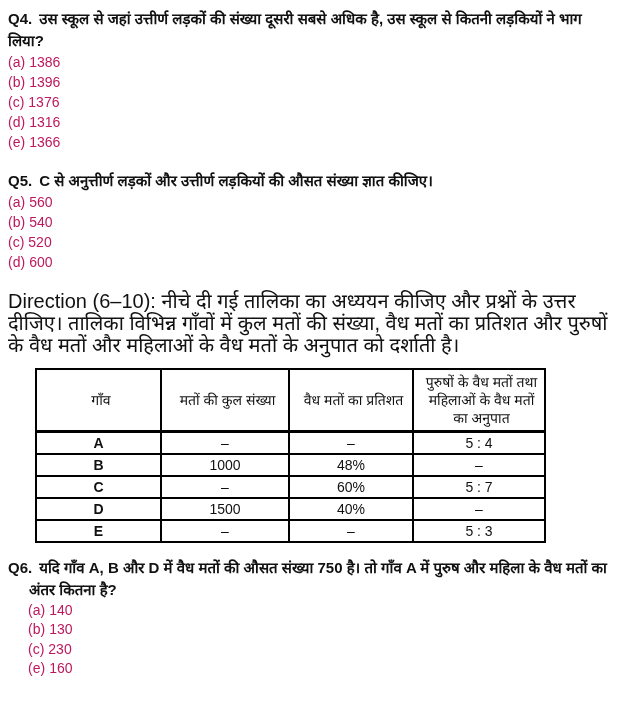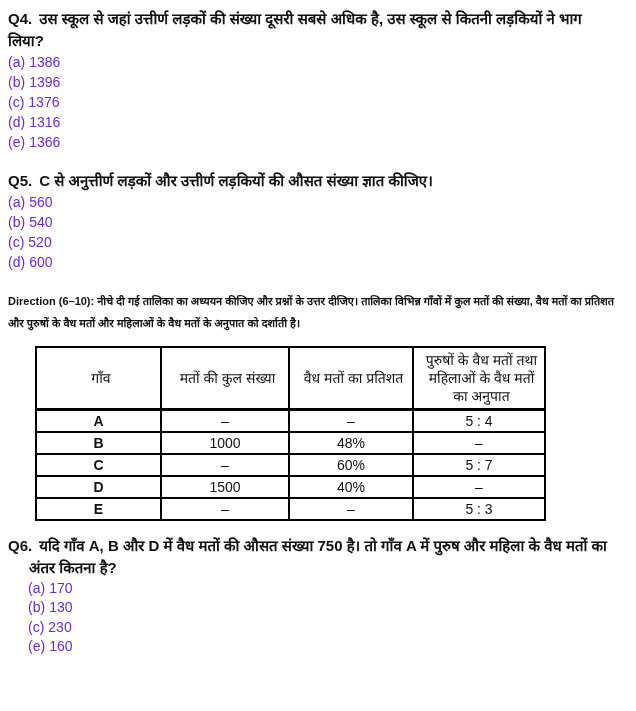--- a/index.html
+++ b/index.html
@@ -29,30 +29,30 @@
   .q-head.hanging {
     padding-left: 21px;
     text-indent: -21px;
   }
   
   .options { margin: 0; padding: 0; }
   .opt {
     font-size: 14px;
     font-weight: 400;
     line-height: 20px;
-    color: #6d28d9;
+    color: #be185d;
   }
   .opt-label { margin-right: 4px; }
   .options.indented { margin-left: 20px; }
   .options.tight .opt { line-height: 19.5px; }
   .gap-after { margin-bottom: 18px; }
   
   .direction {
-    font-size: 11px;
-    font-weight: 700;
+    font-size: 20px;
+    font-weight: 400;
     line-height: 22px;
     margin: 0 0 0 0;
   }
   
   table.votes {
     border-collapse: collapse;
     table-layout: fixed;
     width: 509px;
     margin: 12px 0 14px 27px;
   }
@@ -153,20 +153,20 @@
         <td>–</td>
         <td>–</td>
         <td>5 : 3</td>
       </tr>
     </tbody>
   </table>
 
   <section>
     <p class="q-head hanging"><span class="q-num">Q6.</span><span>यदि गाँव A, B और D में वैध मतों की औसत संख्या 750 है। तो गाँव A में पुरुष और महिला के वैध मतों का अंतर कितना है?</span></p>
     <div class="options indented tight">
-      <div class="opt"><span class="opt-label">(a)</span><span>170</span></div>
+      <div class="opt"><span class="opt-label">(a)</span><span>140</span></div>
       <div class="opt"><span class="opt-label">(b)</span><span>130</span></div>
       <div class="opt"><span class="opt-label">(c)</span><span>230</span></div>
       <div class="opt"><span class="opt-label">(e)</span><span>160</span></div>
     </div>
   </section>
 
 </div>
 
 </body></html>

